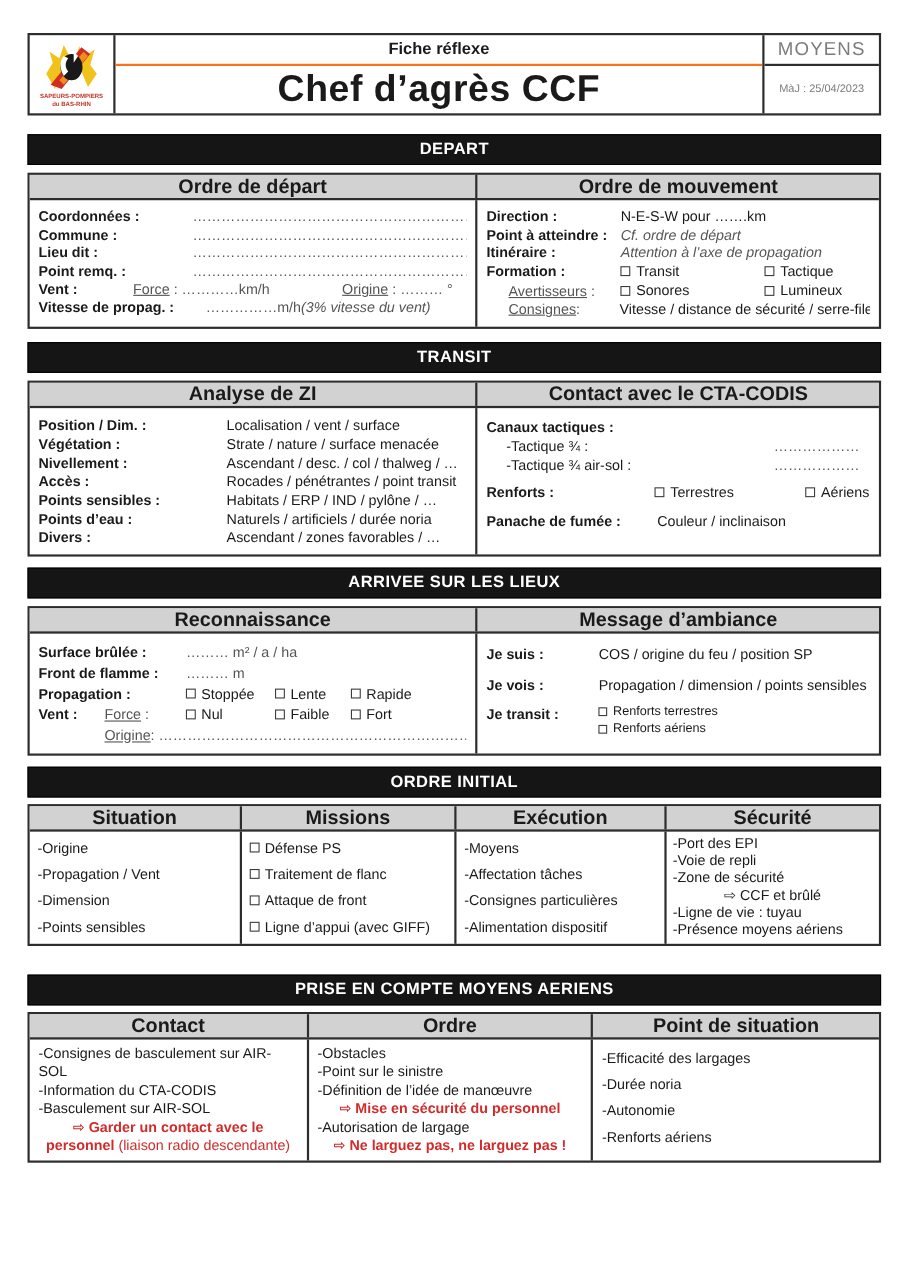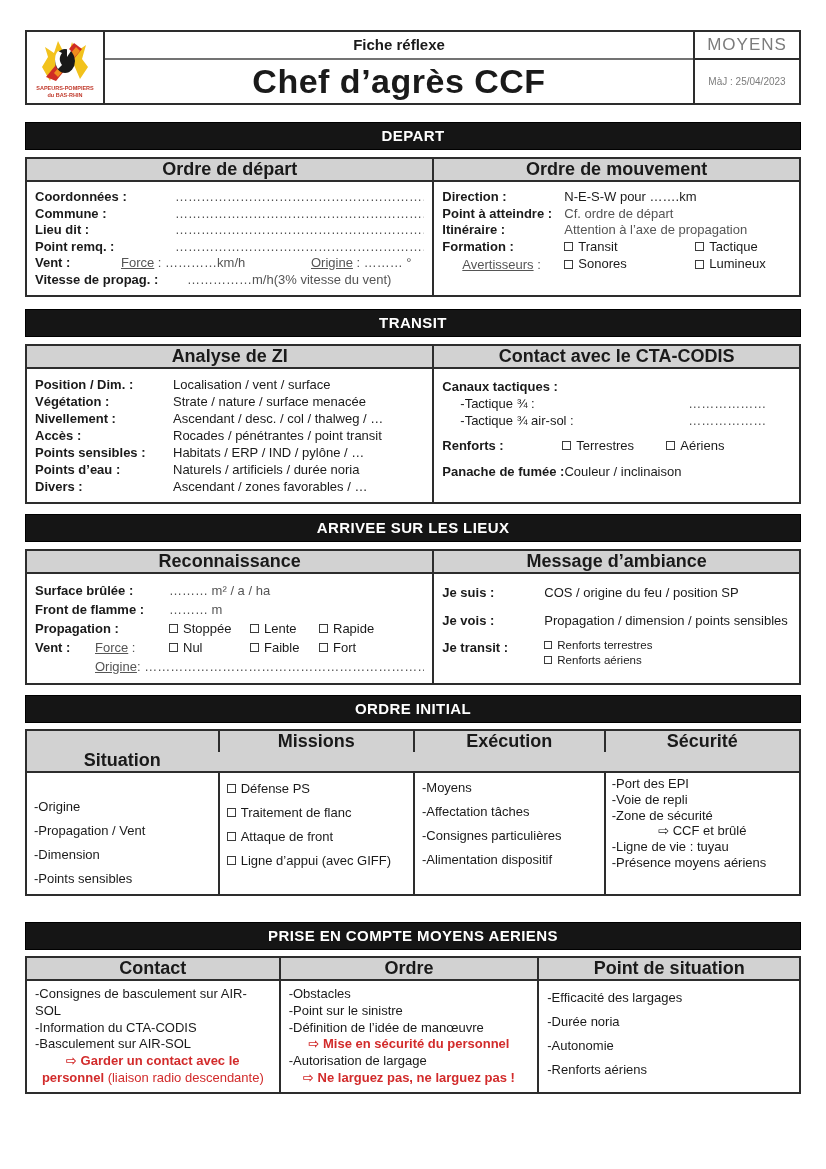--- a/index.html
+++ b/index.html
@@ -7,57 +7,57 @@
   .page { width:826px; height:1169px; background:#fff; position:relative; overflow:hidden;
           font-family:"Liberation Sans","DejaVu Sans",sans-serif; color:#1a1a1a; }
   .content { position:absolute; left:25px; top:30px; width:776px; }
 
   
   .hdr { display:flex; border:2px solid #2d2d2d; height:75px; }
   .hdr-logo { width:78px; border-right:2px solid #2d2d2d; display:flex; flex-direction:column;
               align-items:center; justify-content:center; padding:2px; }
   .logo-cap { font-size:5.5px; color:#c0392b; font-weight:bold; text-align:center; line-height:7px; }
   .hdr-mid { flex:1; display:flex; flex-direction:column; }
-  .hdr-doctype { height:28px; border-bottom:2px solid #737373; text-align:center; line-height:26px;
+  .hdr-doctype { height:28px; border-bottom:2px solid #f97316; text-align:center; line-height:26px;
                  font-weight:bold; font-size:15px; }
   .hdr-title { flex:1; display:flex; align-items:center; justify-content:center; font-weight:bold;
                font-size:34px; letter-spacing:0.5px; }
   .hdr-right { width:106px; border-left:2px solid #2d2d2d; display:flex; flex-direction:column; }
   .hdr-org { height:28px; border-bottom:2px solid #2d2d2d; text-align:center; line-height:26px;
              font-size:17px; color:#7c7c7c; letter-spacing:1px; }
   .hdr-maj { flex:1; display:flex; align-items:center; justify-content:center; font-size:10px; color:#7c7c7c; }
 
   
   .banner { height:28px; background:#151515; border:1px solid #000; color:#fff; text-align:center;
             line-height:26px; font-weight:bold; font-size:15px; letter-spacing:0.4px; }
 
   
   .tbl { border:2px solid #2d2d2d; }
   .thead { display:flex; background:#d2d2d2; border-bottom:2px solid #2d2d2d; }
   .th { text-align:center; font-weight:bold; font-size:18px; height:21px; line-height:21px; }
   .tbody { display:flex; align-items:stretch; }
   .td { padding:7px 8px 7px 8px; font-size:13px; }
   .sep { border-left:2px solid #2d2d2d; }
   .w-l { width:52.5%; } .w-r { width:47.5%; }
-  .w-q1{width:24.7%;margin-top:19px;} .w-q2{width:25.3%;} .w-q3{width:24.7%;} .w-q4{width:25.3%;}
+  .w-q1{width:24.7%;} .w-q2{width:25.3%;} .w-q3{width:24.7%;} .w-q4{width:25.3%;}
   .w-t1{width:32.6%;} .w-t2{width:33.5%;} .w-t3{width:33.9%;}
 
   .r { display:flex; align-items:baseline; line-height:16.5px; }
   .lbl { font-weight:bold; white-space:nowrap; flex:none; }
   .gry { color:#555; }
   .ul { text-decoration:underline; }
-  .it { }
+  .it { font-style:italic; }
   .dotfill { flex:1; overflow:hidden; white-space:nowrap; color:#555; }
   .dots { overflow:hidden; white-space:nowrap; color:#555; }
   .cb { display:inline-block; width:9px; height:9px; border:1px solid #3c3c3c; margin-right:5px;
         flex:none; background:#fff; }
   .opt { display:inline-flex; align-items:center; flex:none; white-space:nowrap; }
 
   .lh19 .r { line-height:19px; }
-  .lh17 .r { line-height:17px; }
+  .lh17 .r { line-height:17px;gap:33px; }
 
   
   .oi-cell { padding:3px 7px; font-size:13px; }
   .oi-item { line-height:24px; white-space:nowrap; }
   .mi { display:flex; align-items:center; height:24px; white-space:nowrap; }
   .oi-sec { padding:3px 6px; font-size:13px; line-height:15.8px; }
   .ctr { text-align:center; }
 
   
   .pa-cell { padding:5px 8px; font-size:13px; line-height:16.8px; }
@@ -161,20 +161,24 @@
           <span style="width:122px; padding-left:20px; white-space:nowrap;"><span class="ul gry">Avertisseurs</span><span class="gry"> :</span></span>
           <span class="opt" style="width:131px">
                 <span class="cb"></span>
                 <span>Sonores</span>
               </span>
           <span class="opt">
                 <span class="cb"></span>
                 <span>Lumineux</span>
               </span>
         </div>
+        <div class="r">
+          <span style="width:122px; padding-left:20px; white-space:nowrap;"><span class="ul gry">Consignes</span><span class="gry">:</span></span>
+          <span style="white-space:nowrap; overflow:hidden;">Vitesse / distance de sécurité / serre-file</span>
+        </div>
       </div>
     </div>
   </div>
 
   <div class="banner" style="margin-top:12px;">TRANSIT</div>
 
   <div class="tbl lh17" style="margin-top:7px;">
     <div class="thead">
       <div class="th w-l">Analyse de ZI</div>
       <div class="th w-r sep">Contact avec le CTA-CODIS</div>

